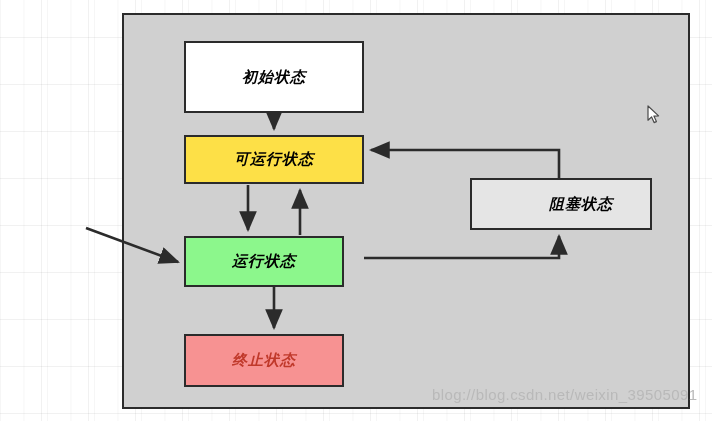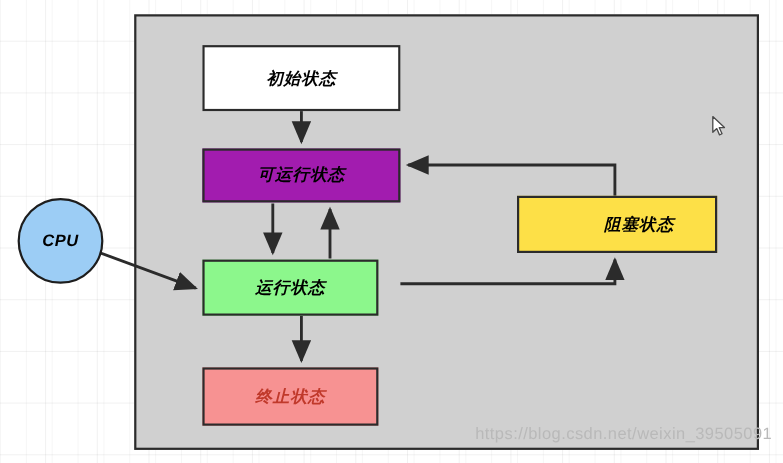--- a/index.html
+++ b/index.html
@@ -45,25 +45,25 @@
     box-sizing:border-box;
     border:2px solid #2b2b2b;
     display:flex;align-items:center;justify-content:center;
     font-style:italic;
     font-weight:bold;
     font-size:15px;
     letter-spacing:1px;
     color:#000;
     white-space:nowrap;
   }
-  #node-initial{ left:184px; top:41px;  width:180px; height:60px; background:#ffffff;justify-content:center; }
-  #node-runnable{left:184px; top:135px; width:180px; height:49px; background:#a21caf; }
+  #node-initial{ left:184px; top:41px;  width:180px; height:72px; background:#ffffff;justify-content:center; }
+  #node-runnable{left:184px; top:135px; width:180px; height:49px; background:#fde047; }
   #node-running{ left:184px; top:236px; width:160px; height:51px; background:#8cf78c; }
   #node-terminated{left:184px;top:334px; width:160px; height:53px; background:#f79292; color:#c0392b;}
-  #node-blocked{ left:470px; top:178px; width:182px; height:52px; background:#fde047;padding-left:40px; }
+  #node-blocked{ left:470px; top:178px; width:182px; height:52px; background:#e5e5e5;padding-left:40px; }
 
   #cpu{
     position:absolute;
     left:16px;top:180px;width:74px;height:74px;
     border-radius:50%;
     background:#9ccdf5;
     border:2px solid #1d1d1d;
     display:flex;align-items:center;justify-content:center;
     font-style:italic;font-weight:bold;font-size:15px;color:#000;
     letter-spacing:0.5px;
@@ -144,23 +144,20 @@
   </div>
 
   <div class="node" id="node-terminated">
     <span>终止状态</span>
   </div>
 
   <div class="node" id="node-blocked">
     <span>阻塞状态</span>
   </div>
 
-  <div id="cpu">
-    <span>CPU</span>
-  </div>
 
-  <div id="watermark">https://blog.csdn.net/weixin_39505091</div>
+  <div id="watermark">blog://blog.csdn.net/weixin_39505091</div>
 
   <svg id="cursor" viewBox="0 0 14 20" xmlns="http://www.w3.org/2000/svg">
     <path d="M1,1 L1,15.2 L4.6,11.9 L7.1,17.6 L9.4,16.6 L6.9,11.1 L11.6,10.9 Z" fill="#ffffff" stroke="#4a4a4a" stroke-width="1.2" stroke-linejoin="round"></path>
   </svg>
 
 </div>
 
 </body></html>

